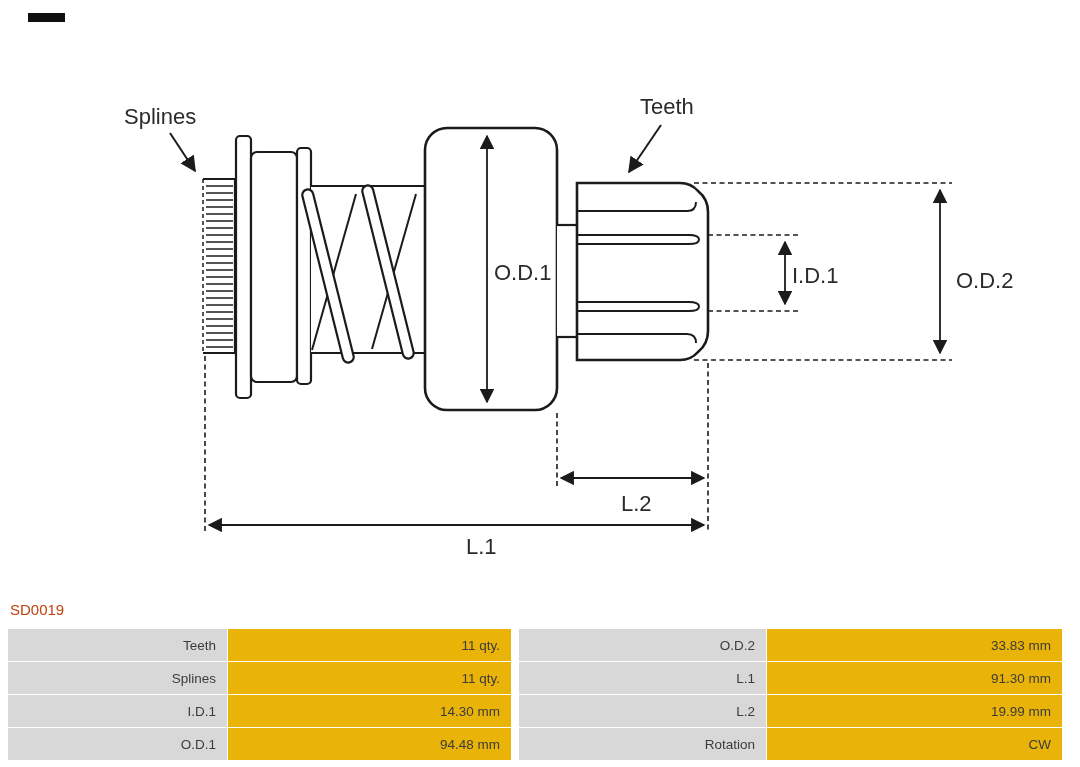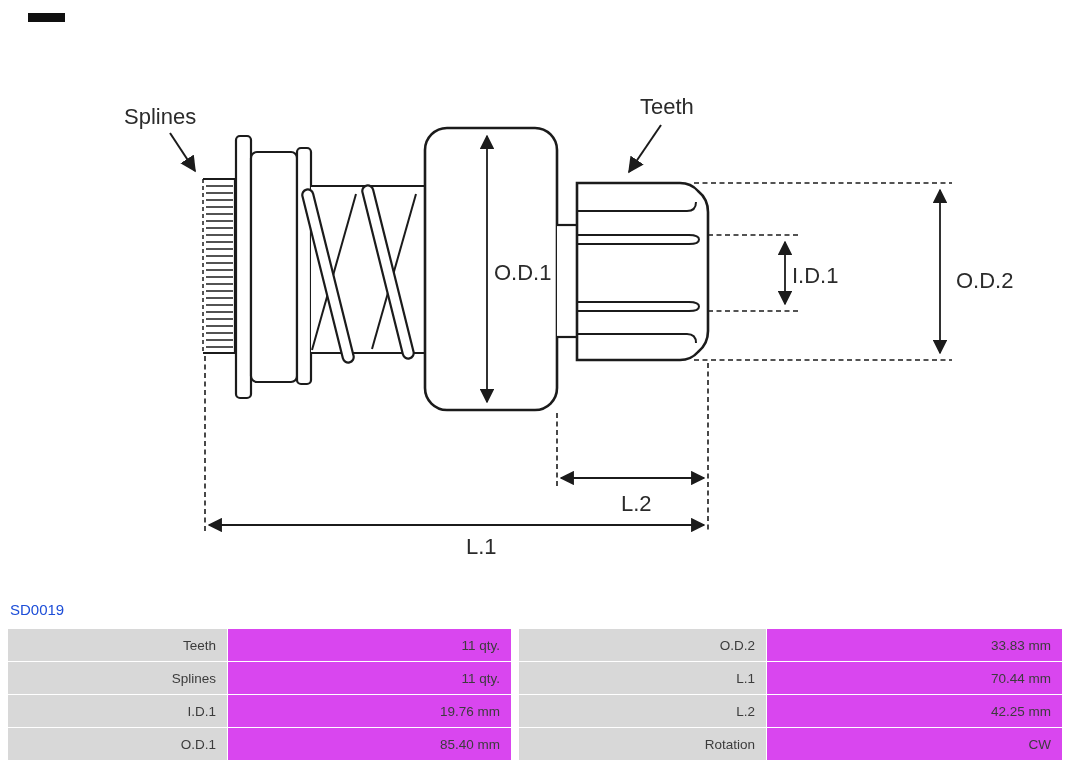--- a/index.html
+++ b/index.html
@@ -1,29 +1,29 @@
 <!DOCTYPE html>
 <html><head>
 <meta charset="utf-8">
 <style>
   html,body{margin:0;padding:0;background:#fff;}
   .page{position:relative;width:1080px;height:767px;background:#ffffff;overflow:hidden;
         font-family:"Liberation Sans",sans-serif;border-radius:16px;}
   .logo-bar{position:absolute;left:28px;top:13px;width:37px;height:9px;background:#101010;}
   .drawing{position:absolute;left:0;top:0;}
   .drawing text{font-family:"Liberation Sans","DejaVu Sans",sans-serif;font-weight:400;}
-  .part-number{position:absolute;left:10px;top:601px;font-size:15px;color:#1d4ed8;}
+  .part-number{position:absolute;left:10px;top:601px;font-size:15px;color:#c2410c;}
   .spec-table{position:absolute;left:8px;top:629px;width:1054px;display:grid;
               grid-template-columns:219px 283px 254px 1fr;row-gap:1px;column-gap:1px;
               font-size:13.5px;color:#3c3c3c;}
   .trow{display:contents;}
   .cell{height:32px;display:flex;align-items:center;justify-content:flex-end;
         padding-right:11px;box-sizing:border-box;}
   .lab{background:#d8d8d8;}
-  .val{background:#d946ef;text-align:right;}
+  .val{background:#eab308;text-align:right;}
   .gap{border-left:7px solid #ffffff;}
 </style>
 </head>
 <body>
 
 <div class="page">
 
   <div class="logo-bar"></div>
 
   <svg class="drawing" width="1080" height="600" viewBox="0 0 1080 600">
@@ -113,29 +113,29 @@
     <div class="trow">
       <div class="cell lab">Teeth</div>
       <div class="cell val">11 qty.</div>
       <div class="cell lab gap">O.D.2</div>
       <div class="cell val">33.83 mm</div>
     </div>
     <div class="trow">
       <div class="cell lab">Splines</div>
       <div class="cell val">11 qty.</div>
       <div class="cell lab gap">L.1</div>
-      <div class="cell val">70.44 mm</div>
+      <div class="cell val">91.30 mm</div>
     </div>
     <div class="trow">
       <div class="cell lab">I.D.1</div>
-      <div class="cell val">19.76 mm</div>
+      <div class="cell val">14.30 mm</div>
       <div class="cell lab gap">L.2</div>
-      <div class="cell val">42.25 mm</div>
+      <div class="cell val">19.99 mm</div>
     </div>
     <div class="trow">
       <div class="cell lab">O.D.1</div>
-      <div class="cell val">85.40 mm</div>
+      <div class="cell val">94.48 mm</div>
       <div class="cell lab gap">Rotation</div>
       <div class="cell val">CW</div>
     </div>
   </div>
 
 </div>
 
 </body></html>

